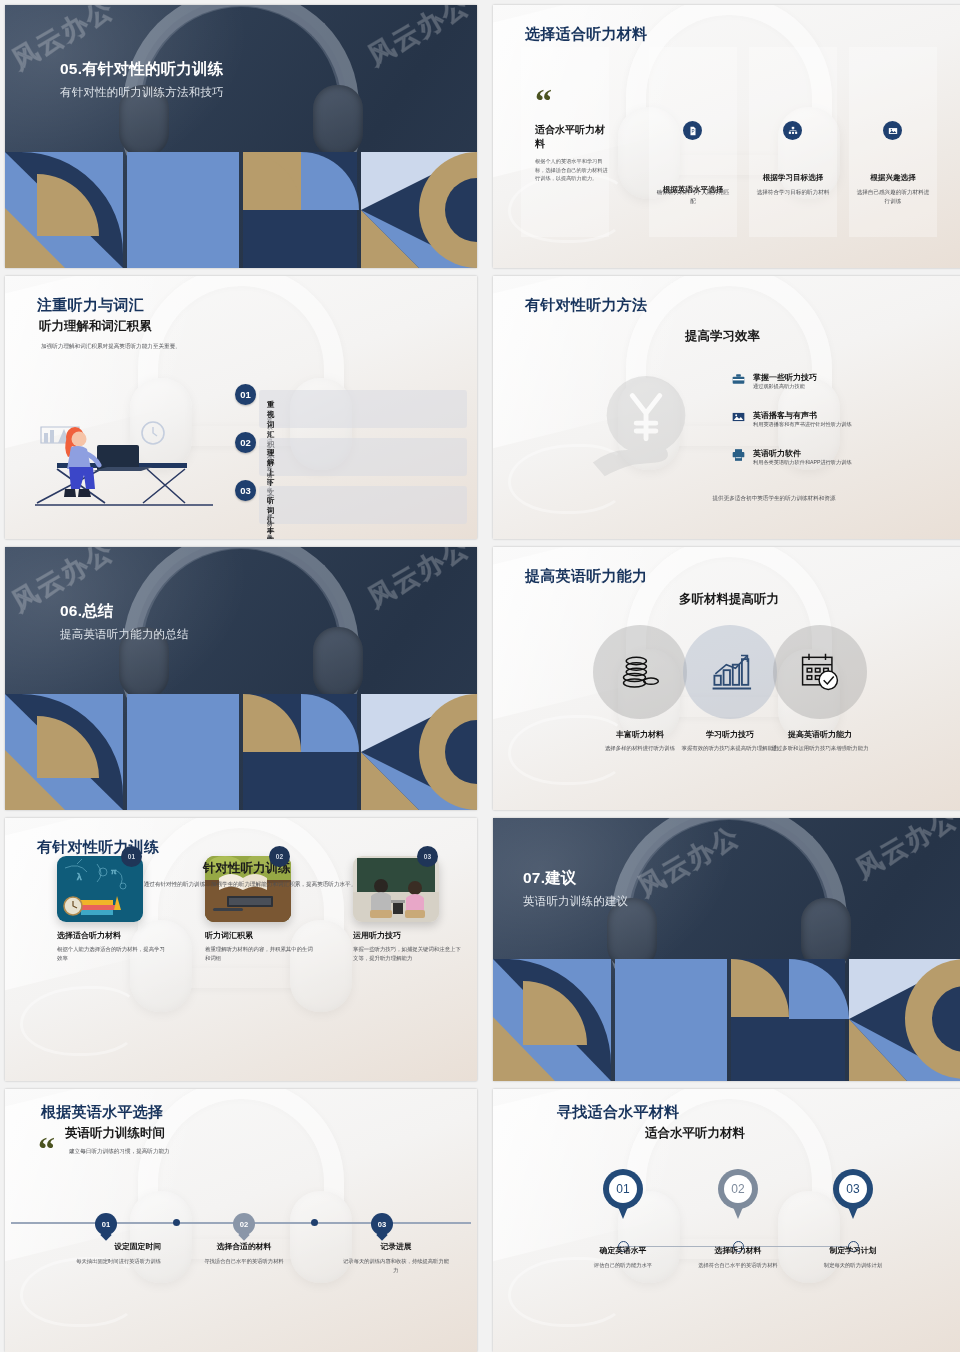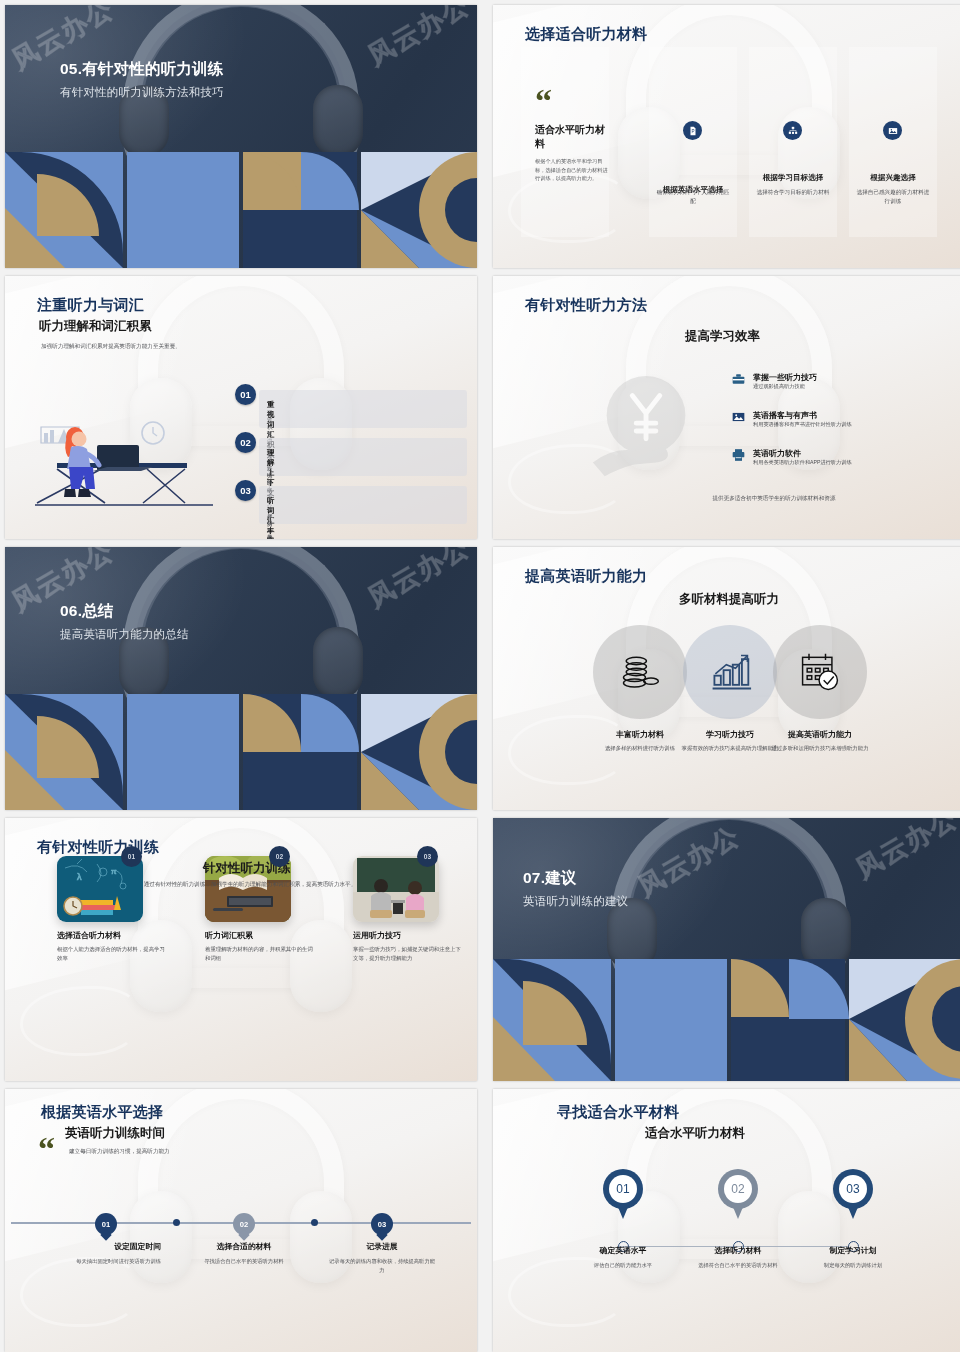--- a/index.html
+++ b/index.html
@@ -671,21 +671,21 @@
     <div class="tl-pin" style="left:366px;background:#1f3f6e;">03</div>
 
     <div class="tl-lbl" style="left:46px;text-align:right;">
       <div class="t">设定固定时间</div>
       <div class="d">每天抽出固定时间进行英语听力训练</div>
     </div>
     <div class="tl-lbl" style="left:184px;">
       <div class="t">选择合适的材料</div>
       <div class="d">寻找适合自己水平的英语听力材料</div>
     </div>
-    <div class="tl-lbl" style="left:322px;">
+    <div class="tl-lbl" style="left:336px;">
       <div class="t">记录进展</div>
       <div class="d">记录每天的训练内容和收获，持续提高听力能力</div>
     </div>
   </div>
 
   <div class="slide light">
     <div class="hlight"></div>
     <div class="ghostphone">
       <div class="gband"></div>
         <div class="gcupL"></div>

